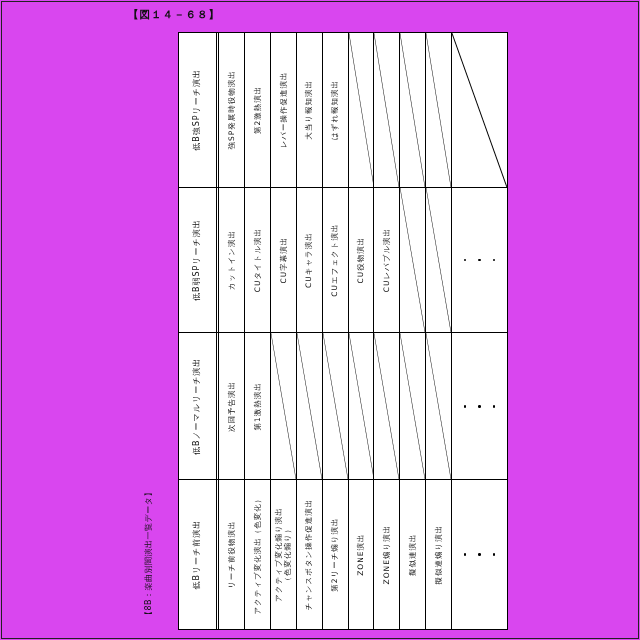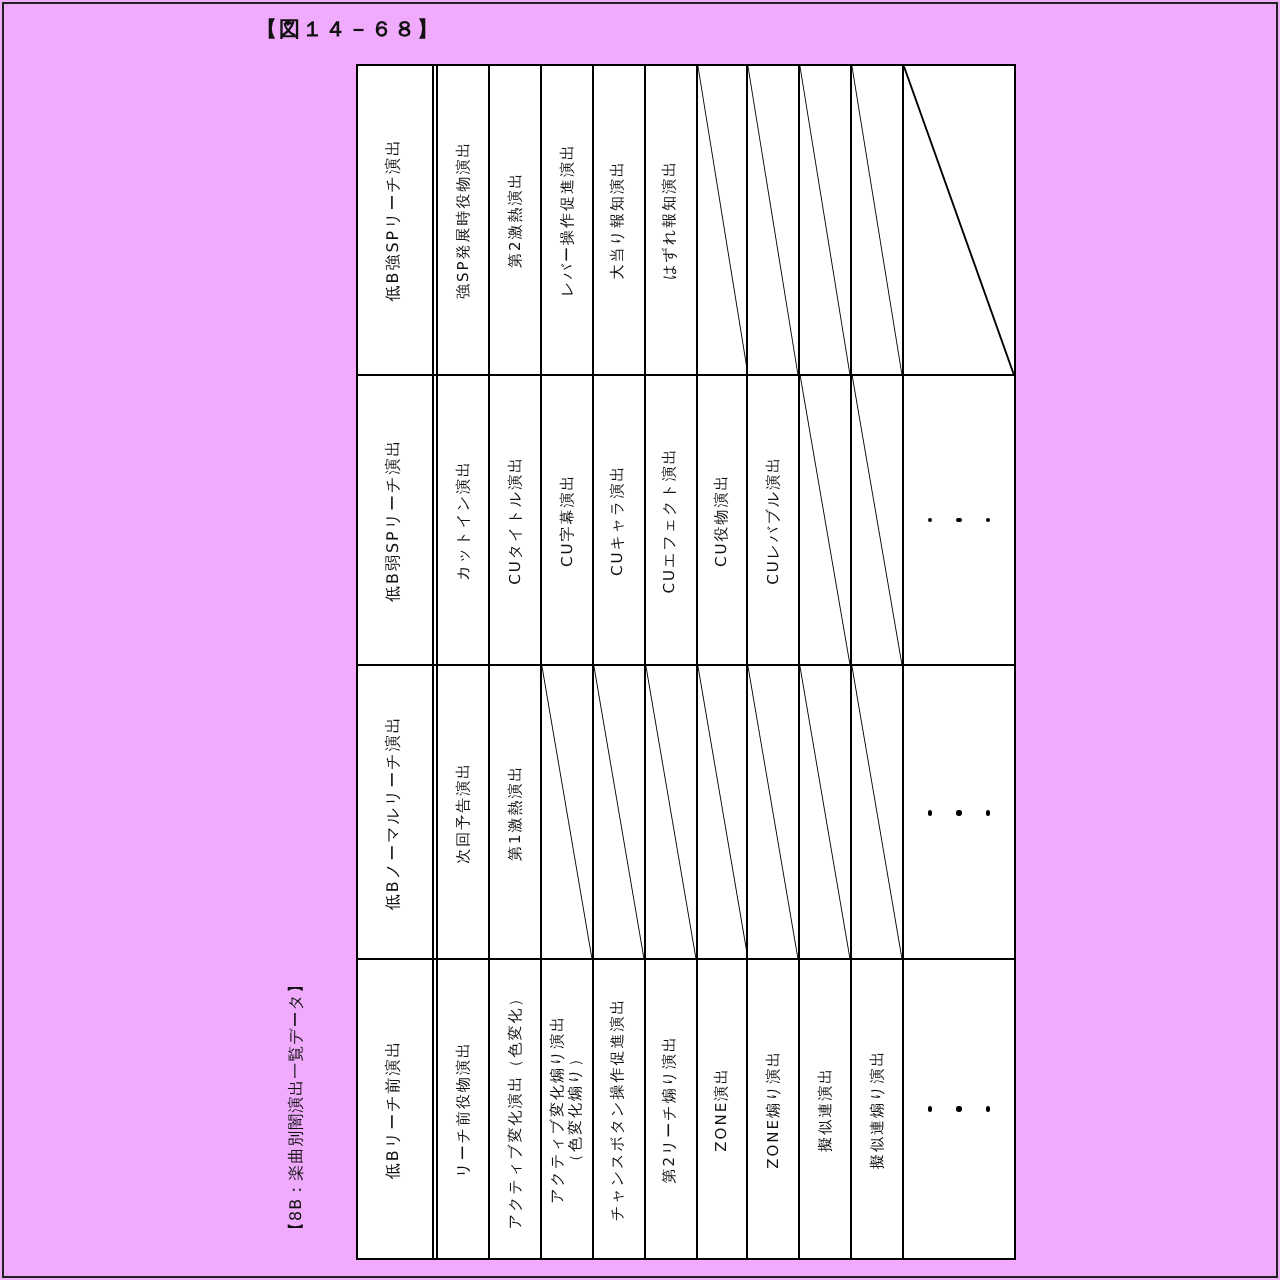--- a/index.html
+++ b/index.html
@@ -1,17 +1,17 @@
 <!DOCTYPE html>
 <html><head>
 <meta charset="utf-8">
 <style>
   * { margin:0; padding:0; box-sizing:border-box; }
   body { width:640px; height:640px; background:#ffffff; font-family:"DejaVu Sans", sans-serif; color:#111; }
-  .page { position:relative; width:640px; height:640px; background:#f0abfc; overflow:hidden; }
+  .page { position:relative; width:640px; height:640px; background:#d946ef; overflow:hidden; }
   .frame { position:absolute; left:1px; top:1px; right:1px; bottom:1px; border:1px solid #222; pointer-events:none; }
 
   .fig-title { position:absolute; left:128px; top:8px; font-size:10.5px; font-weight:bold; letter-spacing:1px; white-space:nowrap; }
 
   
   .caption { position:absolute; left:82px; top:547px; width:134px; height:13px;
              transform:rotate(-90deg); transform-origin:center; font-size:8px;
              letter-spacing:0.5px; text-align:center; white-space:nowrap; }
 
   

